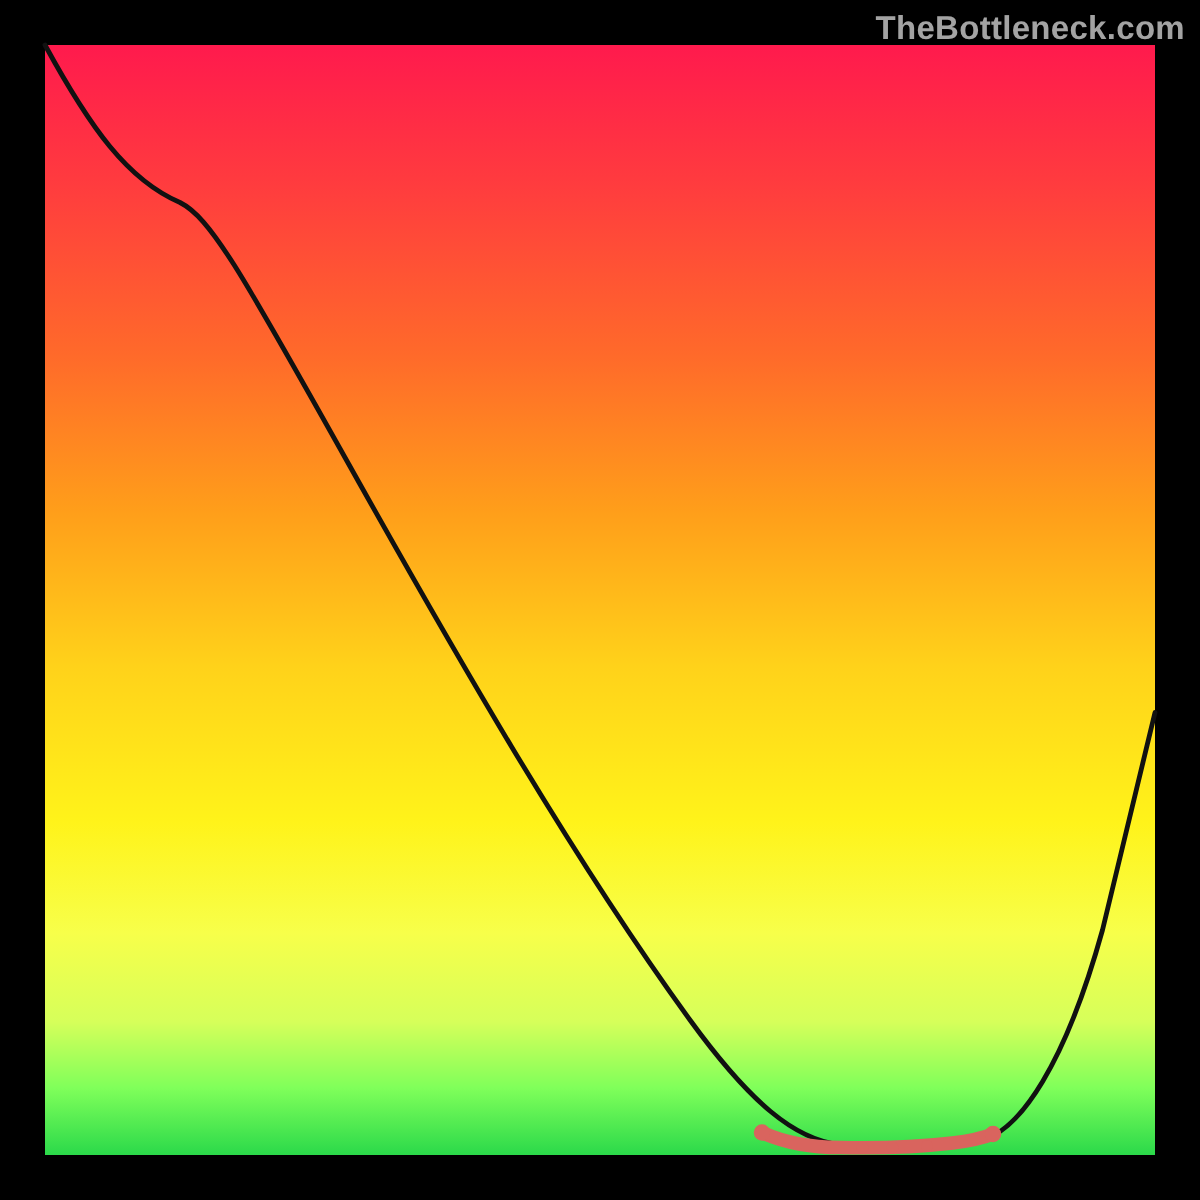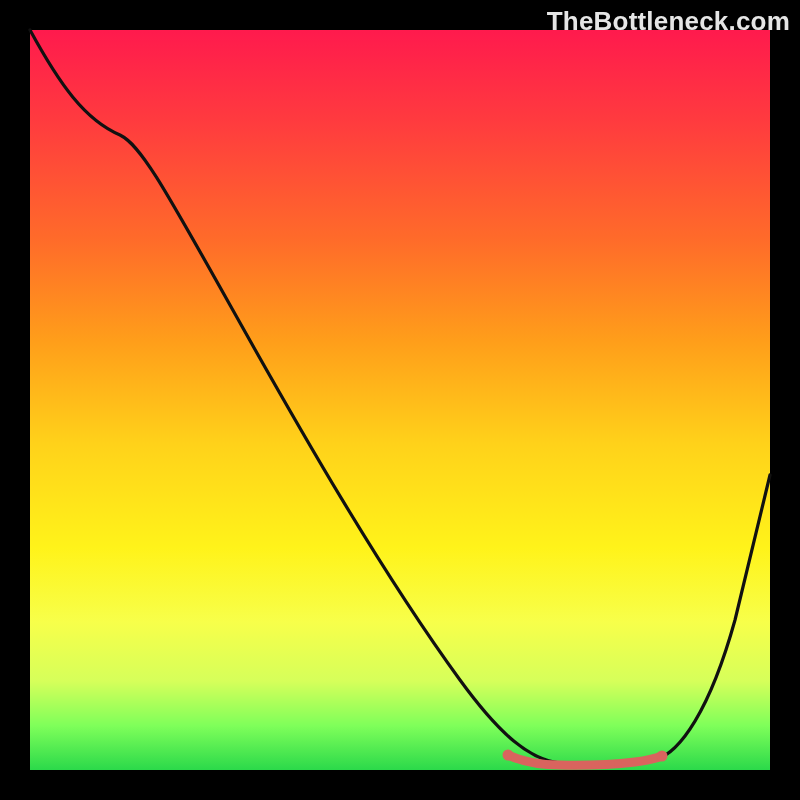--- a/index.html
+++ b/index.html
@@ -34,23 +34,23 @@
       #fff31a 70%,
       #f7ff4a 80%,
       #d6ff5a 88%,
       #7fff5a 94%,
       #2bd94a 100%);
   }
   .watermark {
     position: absolute;
     top: 6px;
     right: 10px;
-    font-size: 26px;
+    font-size: 22px;
     font-weight: 600;
-    color: #e5e5e5;
+    color: #a3a3a3;
     letter-spacing: 0.2px;
     user-select: none;
   }
   svg.curve {
     position: absolute;
     left: 0;
     top: 0;
     width: 740px;
     height: 740px;
     overflow: visible;

